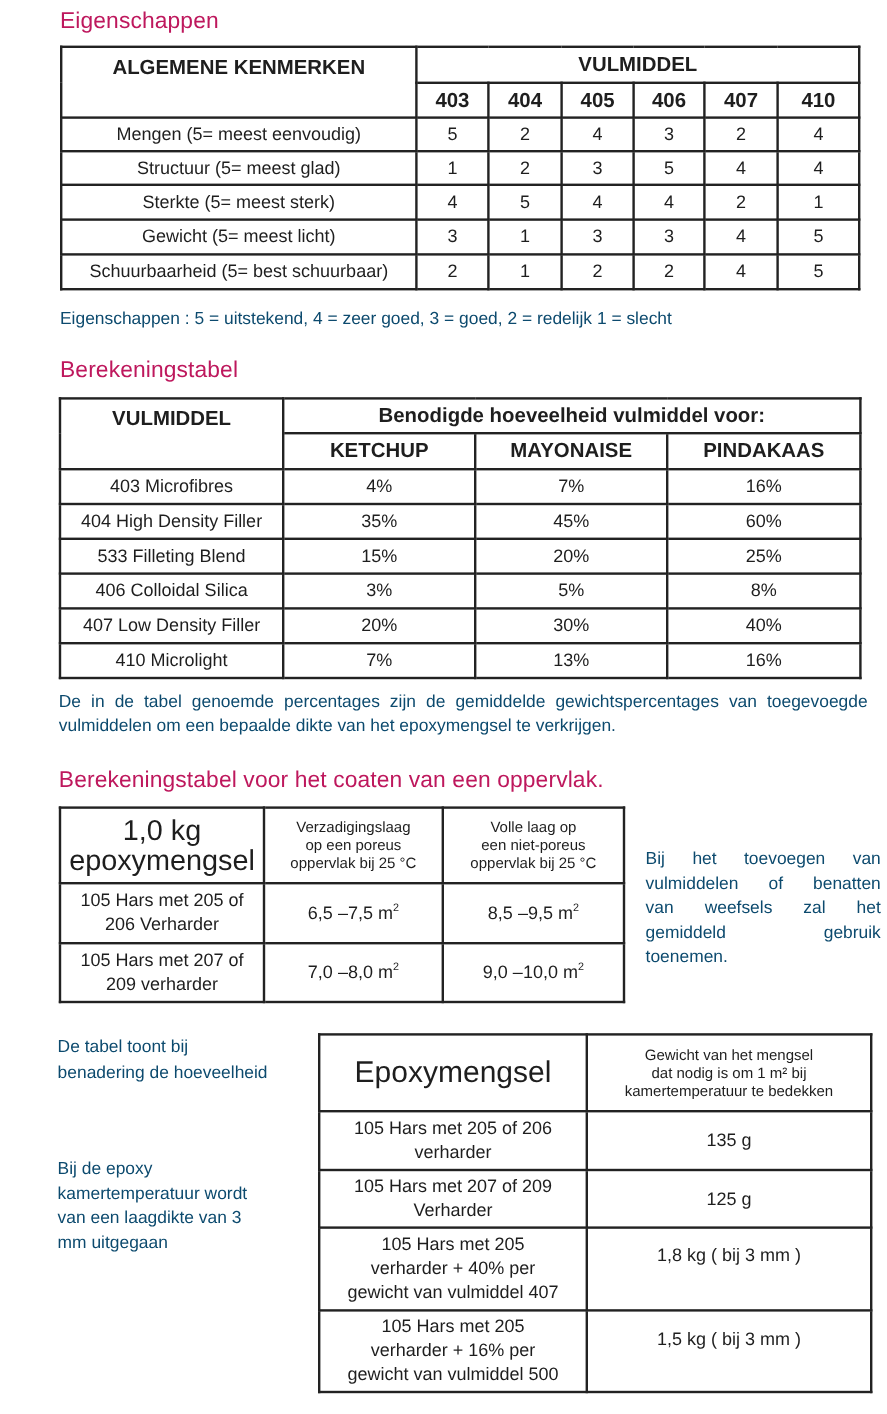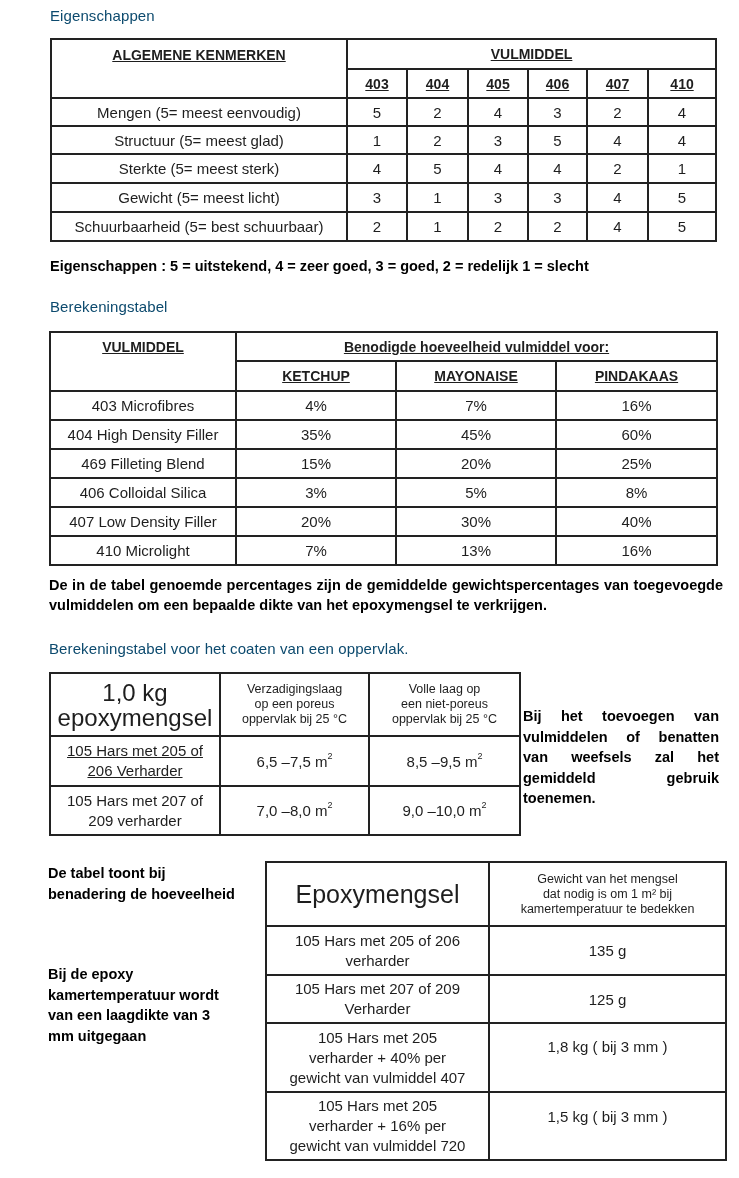--- a/index.html
+++ b/index.html
@@ -1,24 +1,24 @@
 <!DOCTYPE html>
 <html><head>
 <meta charset="utf-8">
 <style>
   html, body { margin:0; padding:0; background:#ffffff; }
   body { width:739px; height:1178px; position:relative; overflow:hidden;
          font-family:"Liberation Sans", sans-serif; color:#1a1a1a; }
   .abs { position:absolute; }
-  h2 { margin:0; font-weight:normal; font-size:15px; color:#0c4a6e; letter-spacing:0.1px; }
+  h2 { margin:0; font-weight:normal; font-size:19px; color:#be185d; letter-spacing:0.1px; }
   table { border-collapse:collapse; position:absolute; table-layout:fixed; }
   td, th { border:2px solid #222; text-align:center; vertical-align:middle; padding:0;
            font-weight:normal; font-size:15px; color:#1e1e1e; }
-  th.bold { font-weight:bold; font-size:14px;text-decoration:underline; }
-  .note { font-size:14.5px; color:#000000;font-weight:bold; }
+  th.bold { font-weight:bold; font-size:17px; }
+  .note { font-size:14.5px; color:#0c4a6e; }
   .just { text-align:justify; text-align-last:justify; }
   sup { font-size:9px; vertical-align:top; position:relative; top:-2px; }
   .small { font-size:12.5px; line-height:15px; }
   .big { font-size:24px; line-height:25px; }
   .huge { font-size:25px; }
 </style>
 </head>
 <body>
 
 <h2 class="abs" style="left:50px;top:7px;">Eigenschappen</h2>
@@ -121,21 +121,21 @@
     <td>7%</td>
     <td>16%</td>
   </tr>
   <tr style="height:29px;">
     <td>404 High Density Filler</td>
     <td>35%</td>
     <td>45%</td>
     <td>60%</td>
   </tr>
   <tr style="height:29px;">
-    <td>469 Filleting Blend</td>
+    <td>533 Filleting Blend</td>
     <td>15%</td>
     <td>20%</td>
     <td>25%</td>
   </tr>
   <tr style="height:29px;">
     <td>406 Colloidal Silica</td>
     <td>3%</td>
     <td>5%</td>
     <td>8%</td>
   </tr>
@@ -175,39 +175,39 @@
       <div>op een poreus</div>
       <div>oppervlak bij 25 °C</div>
     </th>
     <th class="small">
       <div>Volle laag op</div>
       <div>een niet-poreus</div>
       <div>oppervlak bij 25 °C</div>
     </th>
   </tr>
   <tr style="height:50px;">
-    <td style="line-height:20px;text-decoration:underline;">
+    <td style="line-height:20px;">
       <div>105 Hars met 205 of</div>
       <div>206 Verharder</div>
     </td>
     <td><span>6,5 –7,5 m</span><sup>2</sup></td>
     <td><span>8,5 –9,5 m</span><sup>2</sup></td>
   </tr>
   <tr style="height:49px;">
     <td style="line-height:20px;">
       <div>105 Hars met 207 of</div>
       <div>209 verharder</div>
     </td>
     <td><span>7,0 –8,0 m</span><sup>2</sup></td>
     <td><span>9,0 –10,0 m</span><sup>2</sup></td>
   </tr>
 </tbody>
   </table>
 
-<div class="abs note" style="left:523px;top:706px;width:196px;line-height:20.5px;">
+<div class="abs note" style="left:538px;top:706px;width:196px;line-height:20.5px;">
   <div class="just">Bij het toevoegen van</div>
   <div class="just">vulmiddelen of benatten</div>
   <div class="just">van weefsels zal het</div>
   <div class="just">gemiddeld gebruik</div>
   <div>toenemen.</div>
 </div>
 
 <div class="abs note" style="left:48px;top:863px;width:215px;line-height:20.5px;">
   <div>De tabel toont bij</div>
   <div>benadering de hoeveelheid</div>
@@ -253,18 +253,18 @@
       <div>105 Hars met 205</div>
       <div>verharder + 40% per</div>
       <div>gewicht van vulmiddel 407</div>
     </td>
     <td style="vertical-align:top;padding-top:14px;">1,8 kg ( bij 3 mm )</td>
   </tr>
   <tr style="height:68px;">
     <td style="line-height:20px;">
       <div>105 Hars met 205</div>
       <div>verharder + 16% per</div>
-      <div>gewicht van vulmiddel 720</div>
+      <div>gewicht van vulmiddel 500</div>
     </td>
     <td style="vertical-align:top;padding-top:15px;">1,5 kg ( bij 3 mm )</td>
   </tr>
 </tbody>
   </table>
 
 </body></html>

